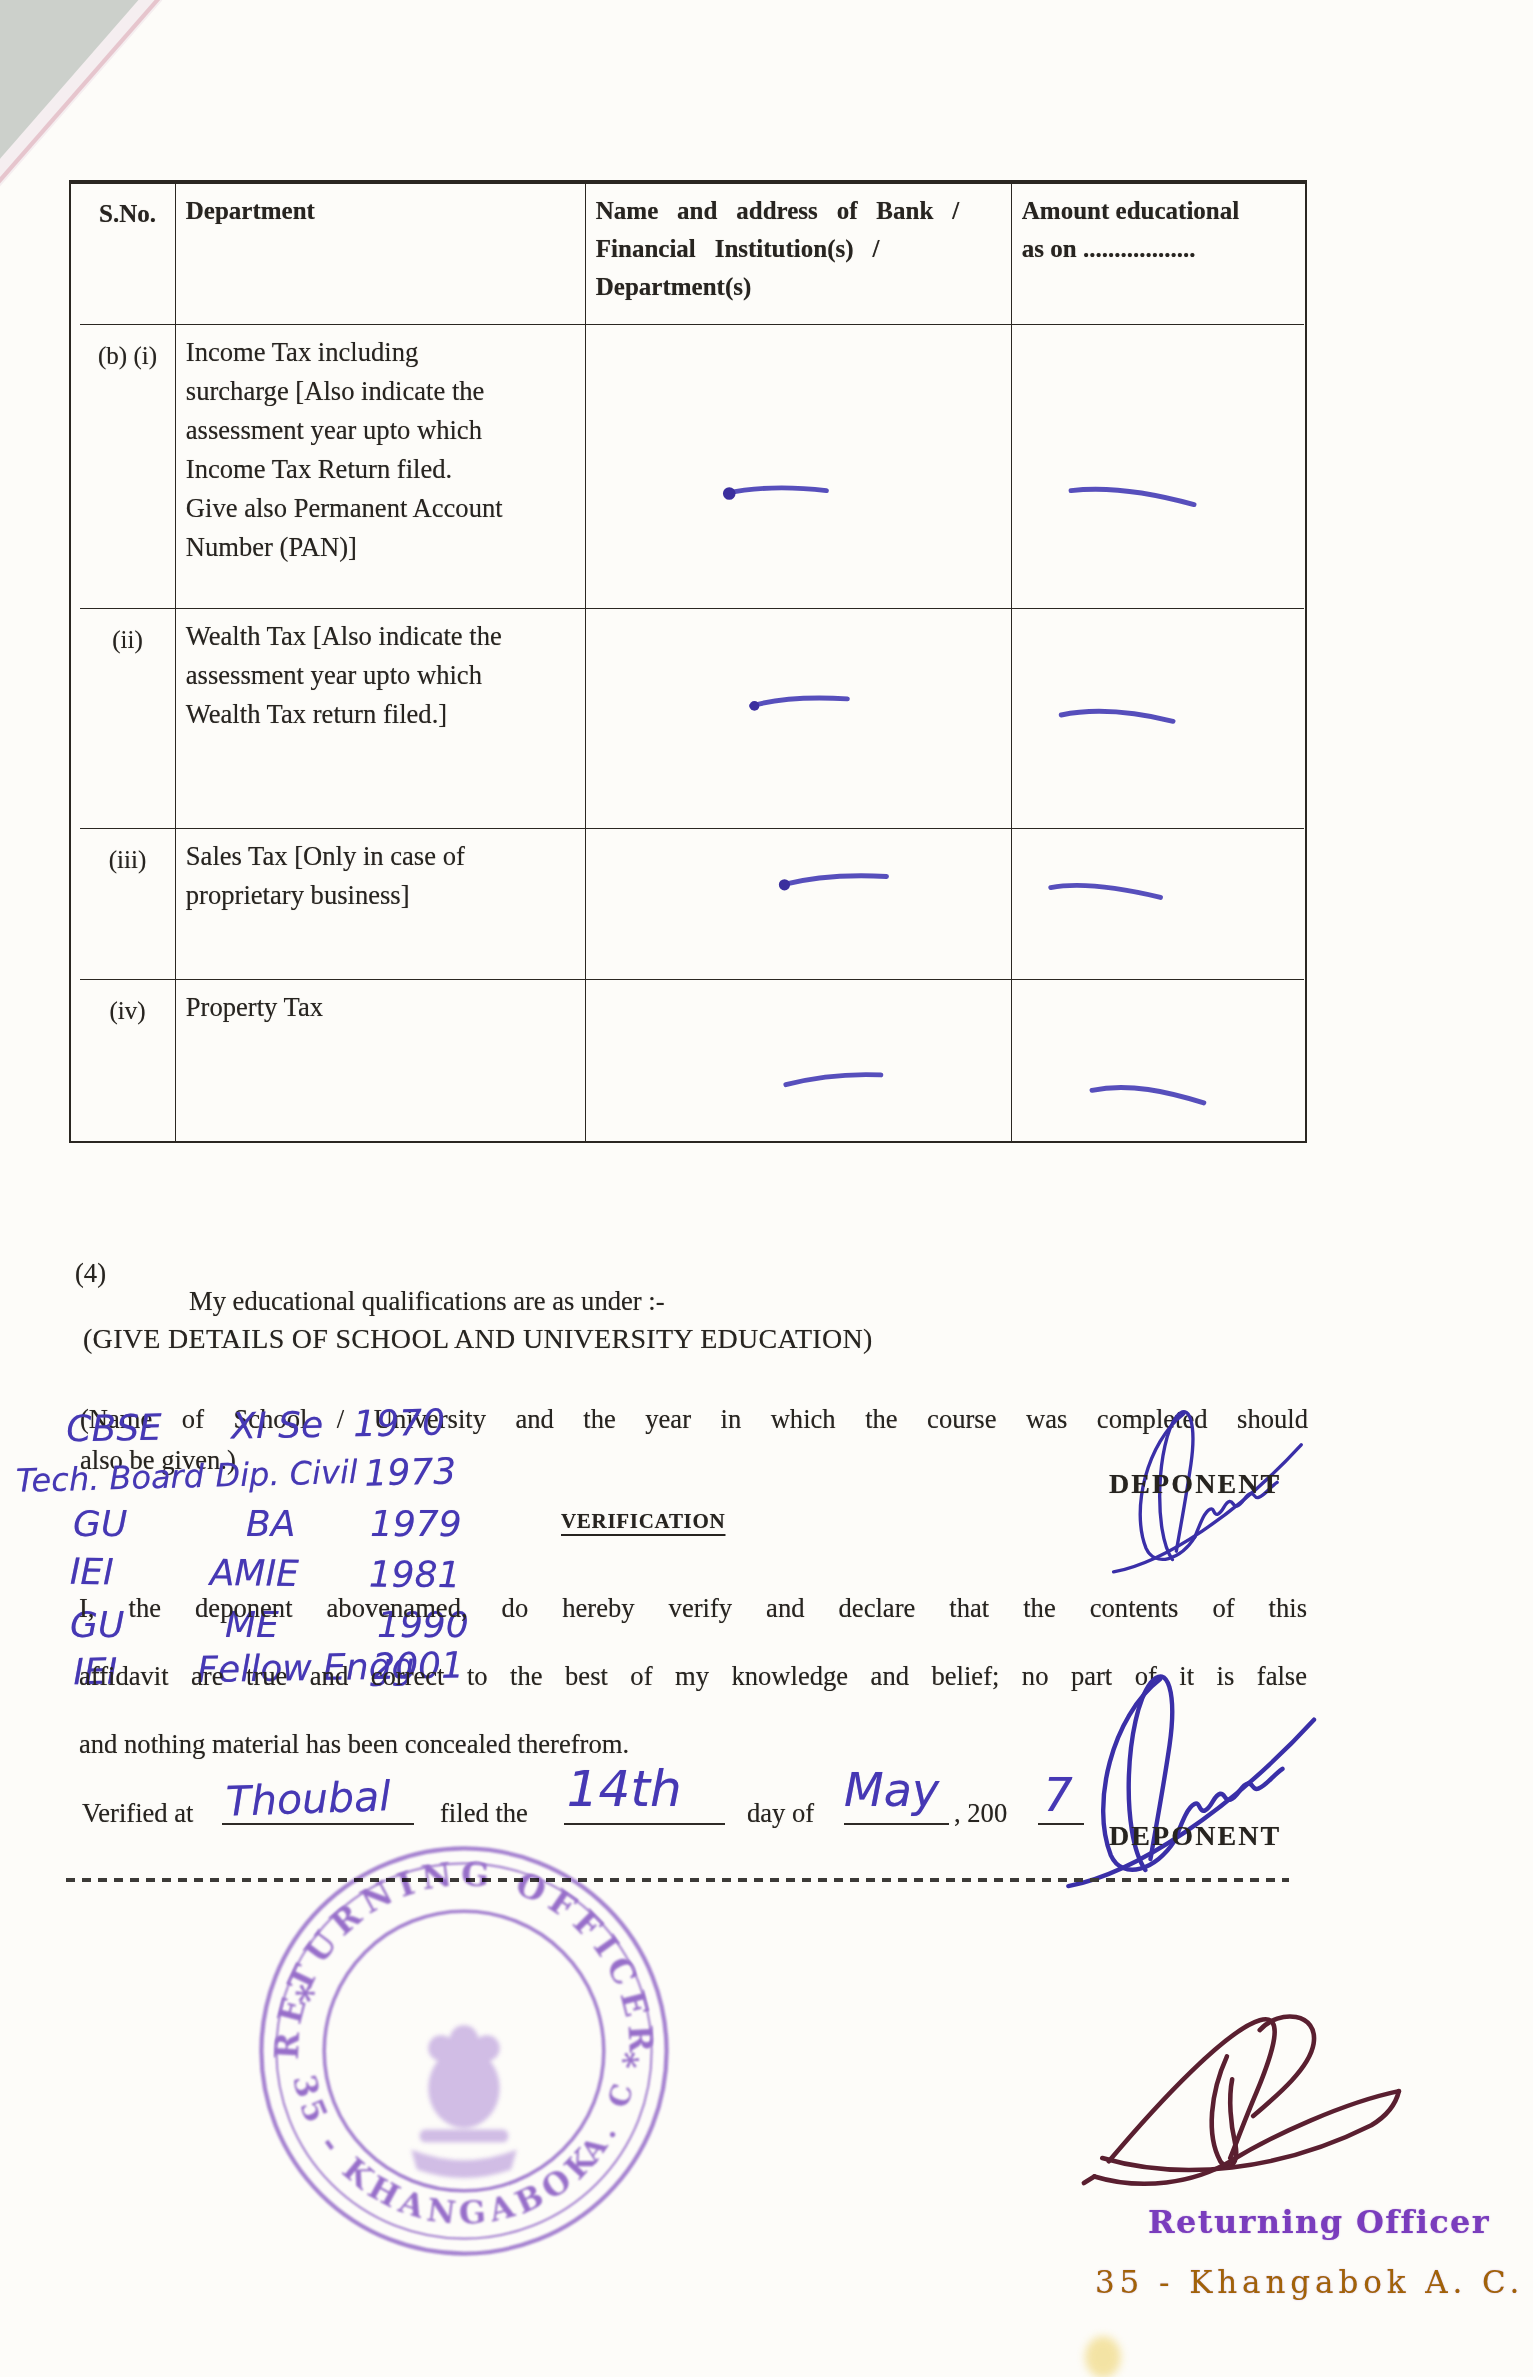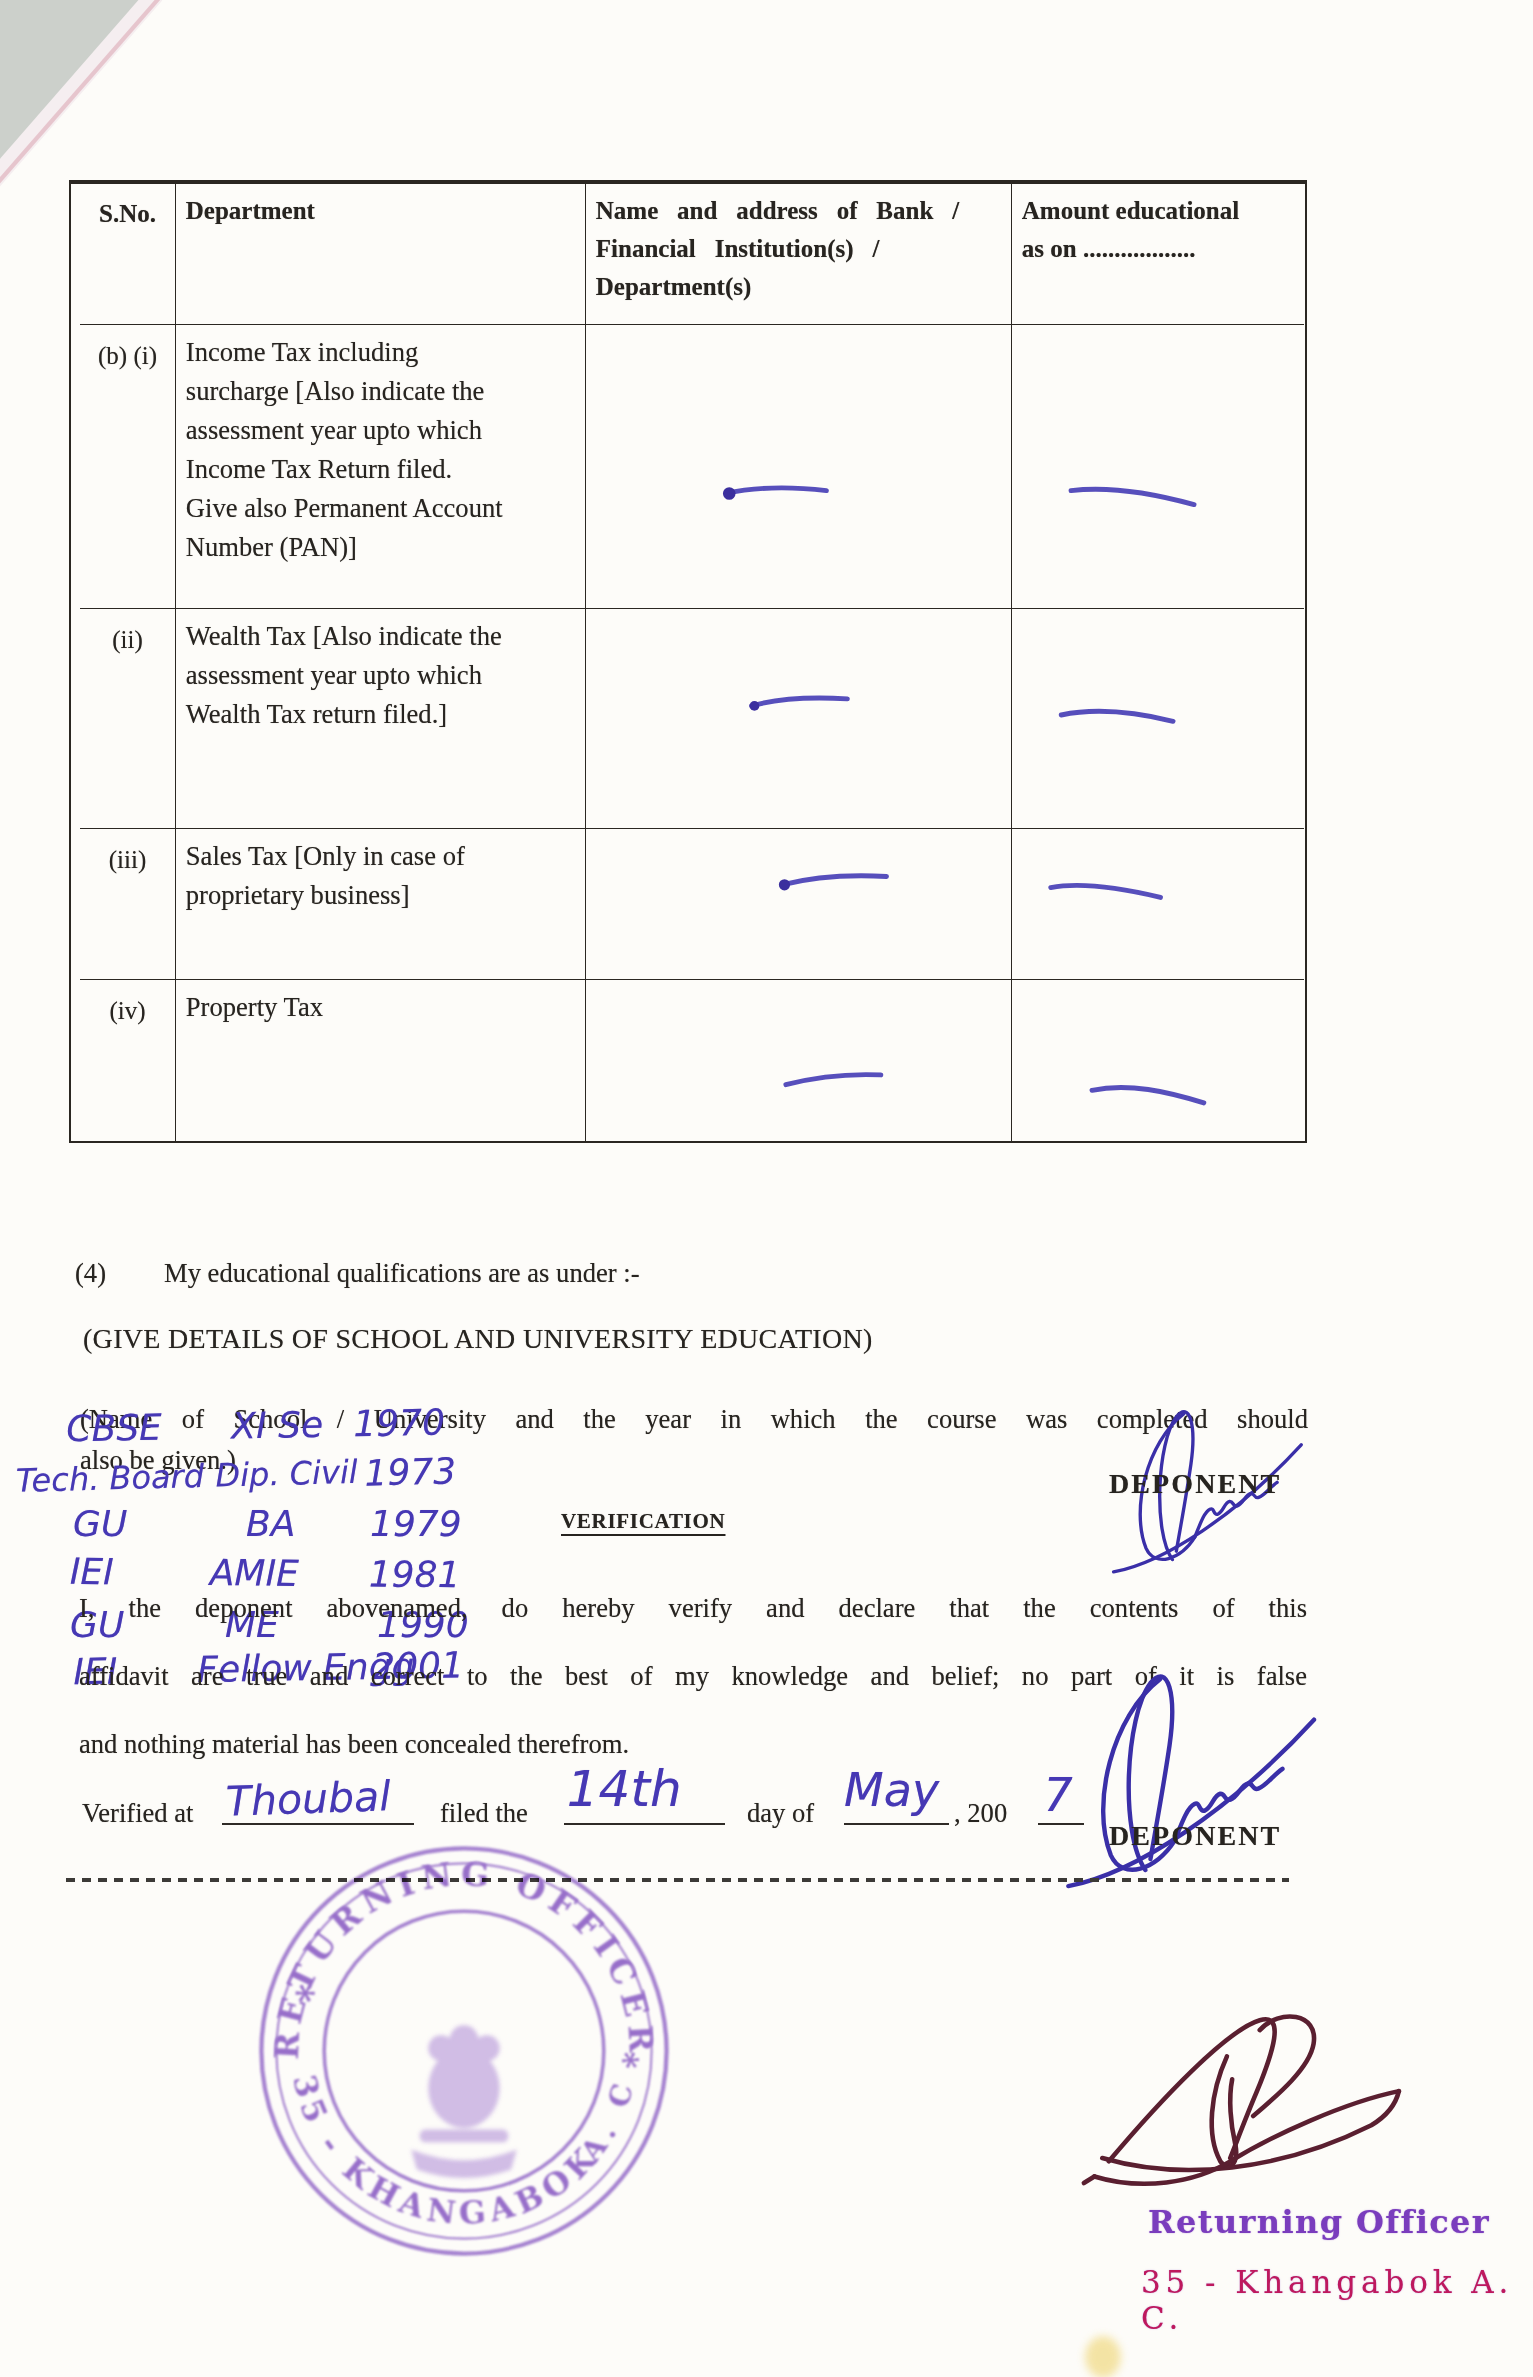--- a/index.html
+++ b/index.html
@@ -25,21 +25,21 @@
   .hcell{font-weight:bold;font-size:25px;line-height:38px;}
   .bankh{word-spacing:12.6px;}
   .snocell{text-align:center;padding-top:11.2px;font-size:25px;}
 
   
   .ink-layer{position:absolute;left:0;top:0;pointer-events:none;}
 
   
   .line4{position:absolute;left:0;top:1258px;width:1534px;font-size:26.6px;}
   .line4 .num{position:absolute;left:75px;}
-  .line4 .txt{position:absolute;left:164px;}
+  .line4 .txt{position:absolute;left:189px;margin-top:28px;}
   .give-details{position:absolute;left:74px;top:1323px;font-size:28px;letter-spacing:0.3px;}
   .note{position:absolute;left:71px;top:1399px;width:1228px;font-size:26.6px;line-height:41px;}
   .jline{text-align:justify;text-align-last:justify;}
   .note .l2{text-align-last:left;}
 
   
   .hw{font-family:"DejaVu Sans",sans-serif;font-style:italic;color:#4638b4;
       text-shadow:0 0 0.7px rgba(60,45,180,.45);}
   .qual-row{position:absolute;left:0;width:629px;}
   .qual-row span{position:absolute;font-size:36px;white-space:nowrap;}
@@ -77,21 +77,21 @@
   .sig-blue-2{left:1024px;top:1650px;}
   .sig-maroon{left:1045px;top:1994px;}
 
   
   .stamp{position:absolute;left:250px;top:1837px;opacity:.88;mix-blend-mode:multiply;}
   .stamp text{font-family:"DejaVu Serif",serif;font-weight:bold;fill:#8a5cc8;}
 
   .footer-officer{position:absolute;left:1148px;top:2203px;font-size:32px;font-weight:bold;
      color:#7a3dbd;letter-spacing:1.4px;text-shadow:0 0 1.4px rgba(130,70,190,.6);
      font-family:"DejaVu Serif",serif;}
-  .footer-ac{position:absolute;left:1141px;top:2264px;font-size:31px;color:#be185d;
+  .footer-ac{position:absolute;left:1095px;top:2264px;font-size:31px;color:#a16207;
      letter-spacing:4.9px;text-shadow:0 0 1.4px rgba(140,85,200,.55);
      font-family:"DejaVu Serif",serif;}
 </style>
 </head>
 <body>
 
 <div class="page">
 
   <svg class="corner-svg" width="252" height="238" viewBox="0 0 360 340">
     <polygon points="0,0 215,0 0,245" fill="#ccd0cb"></polygon>

